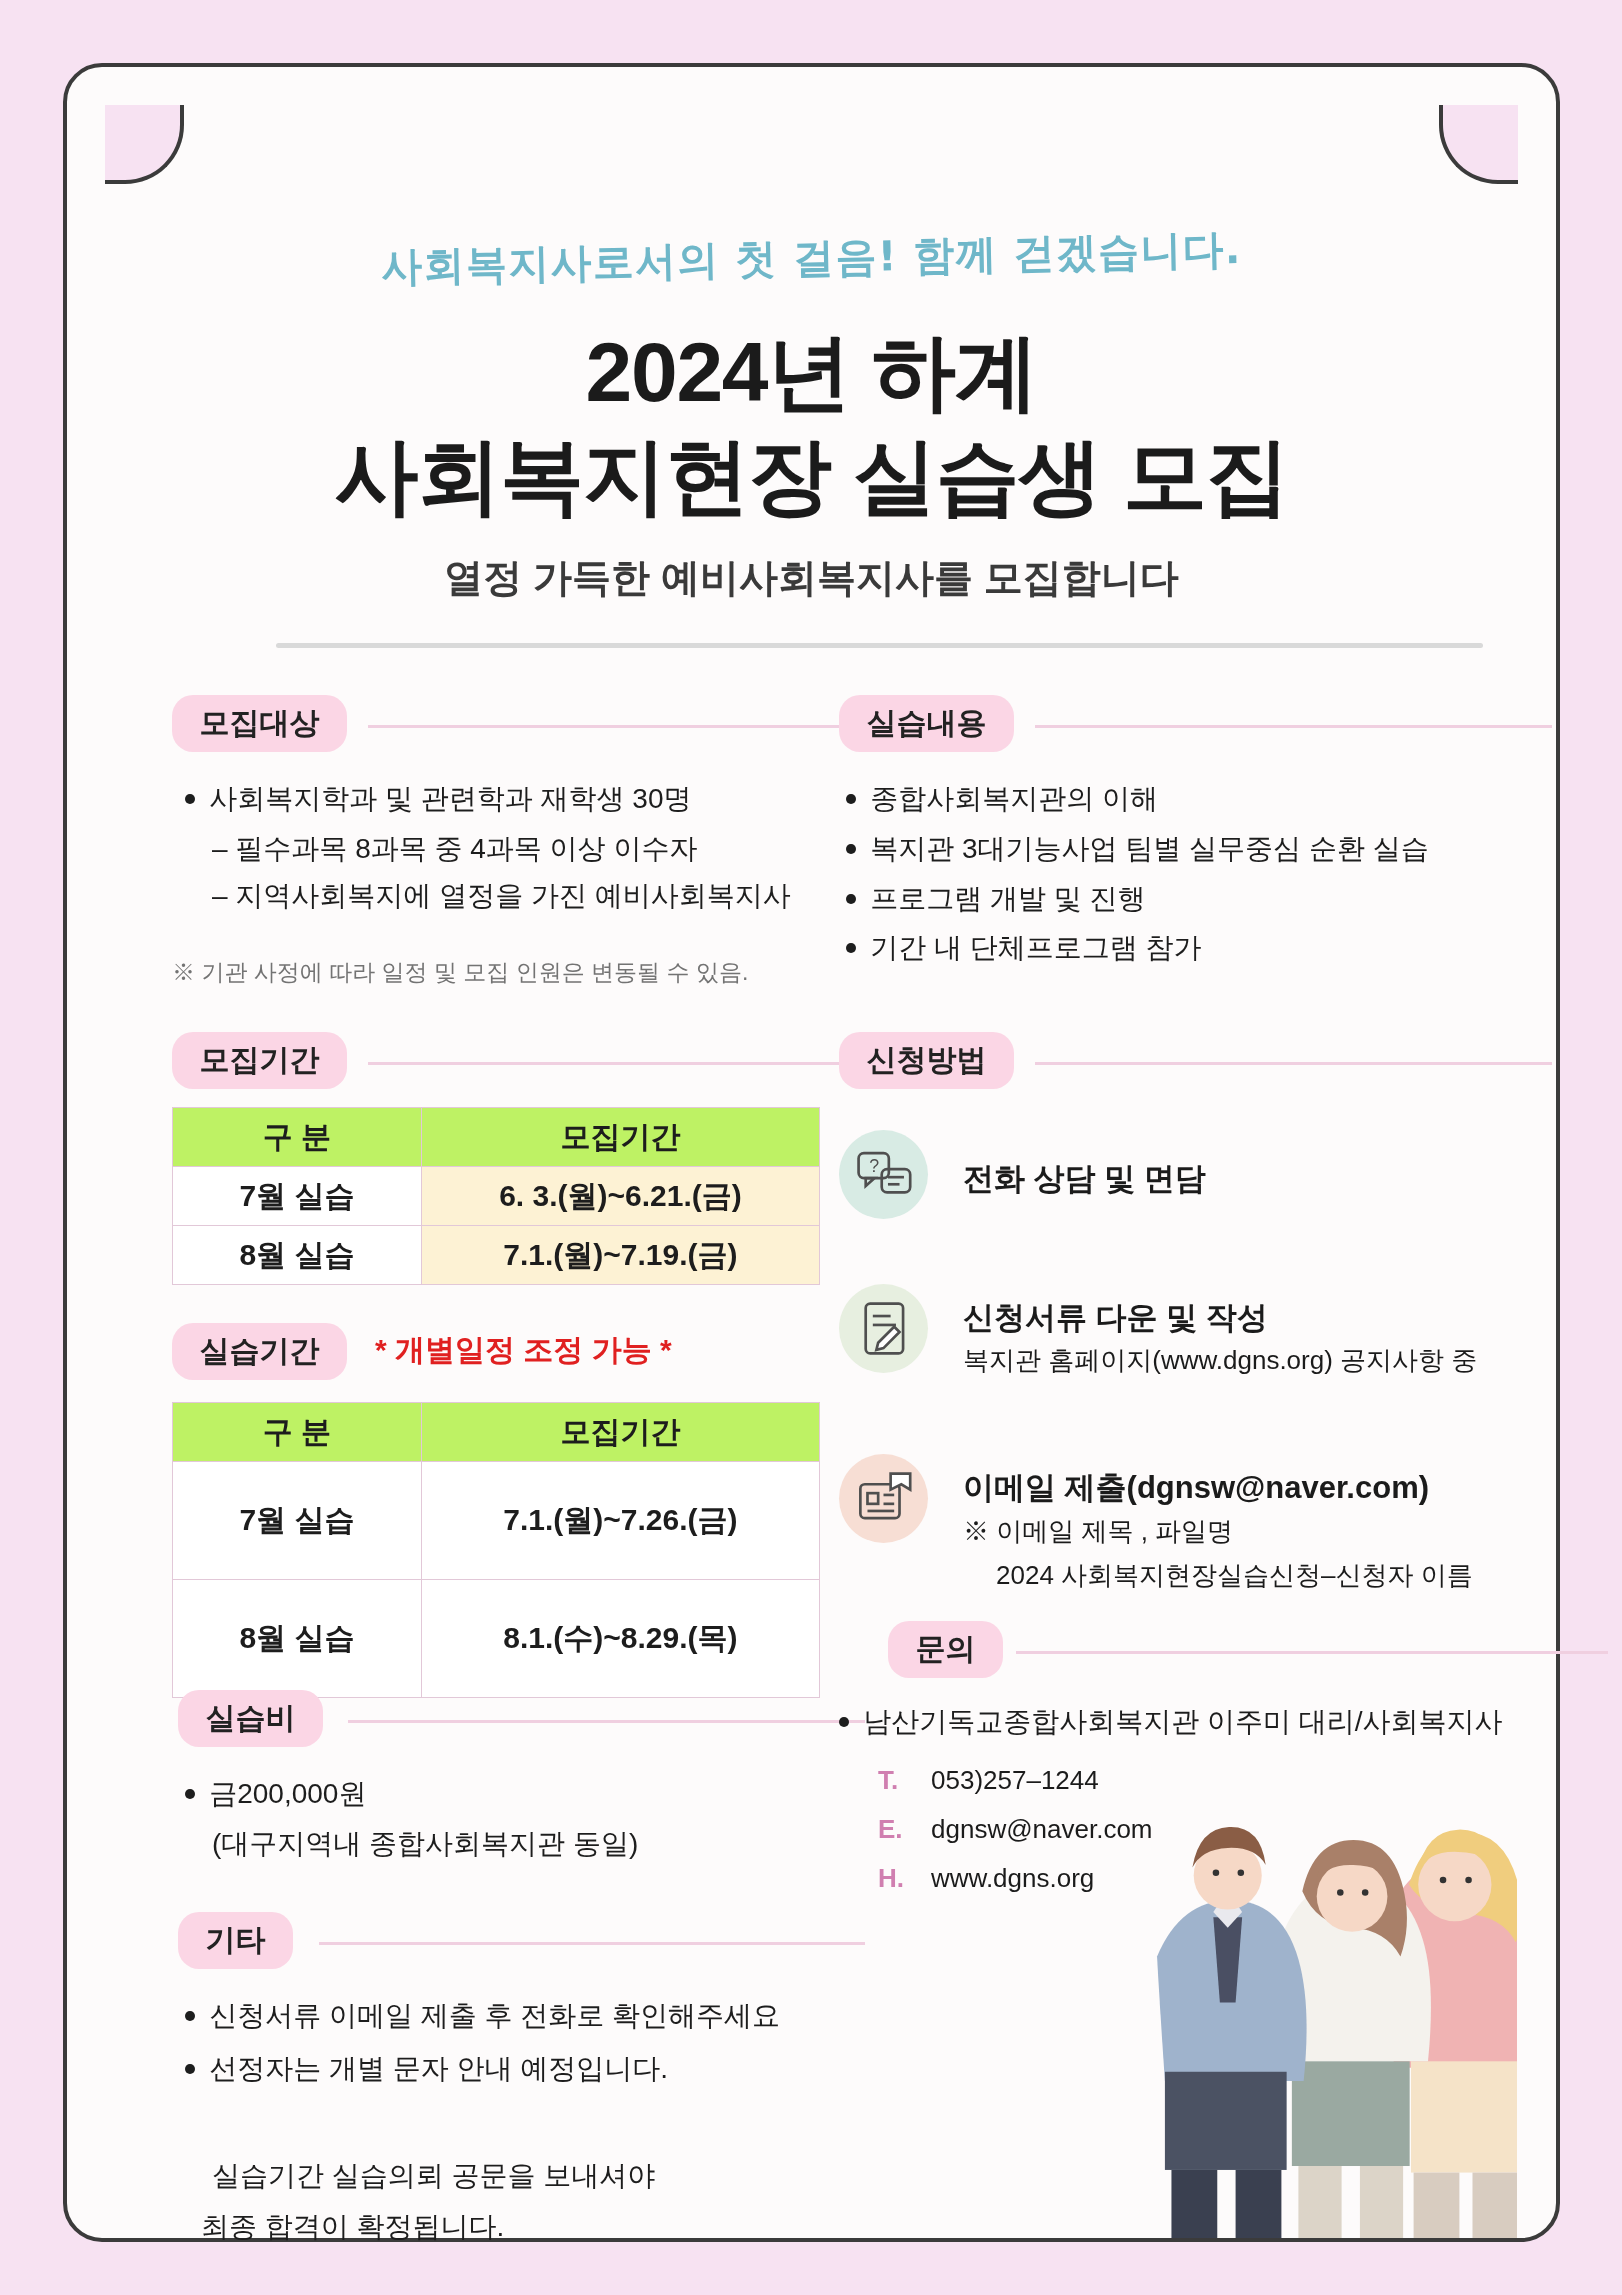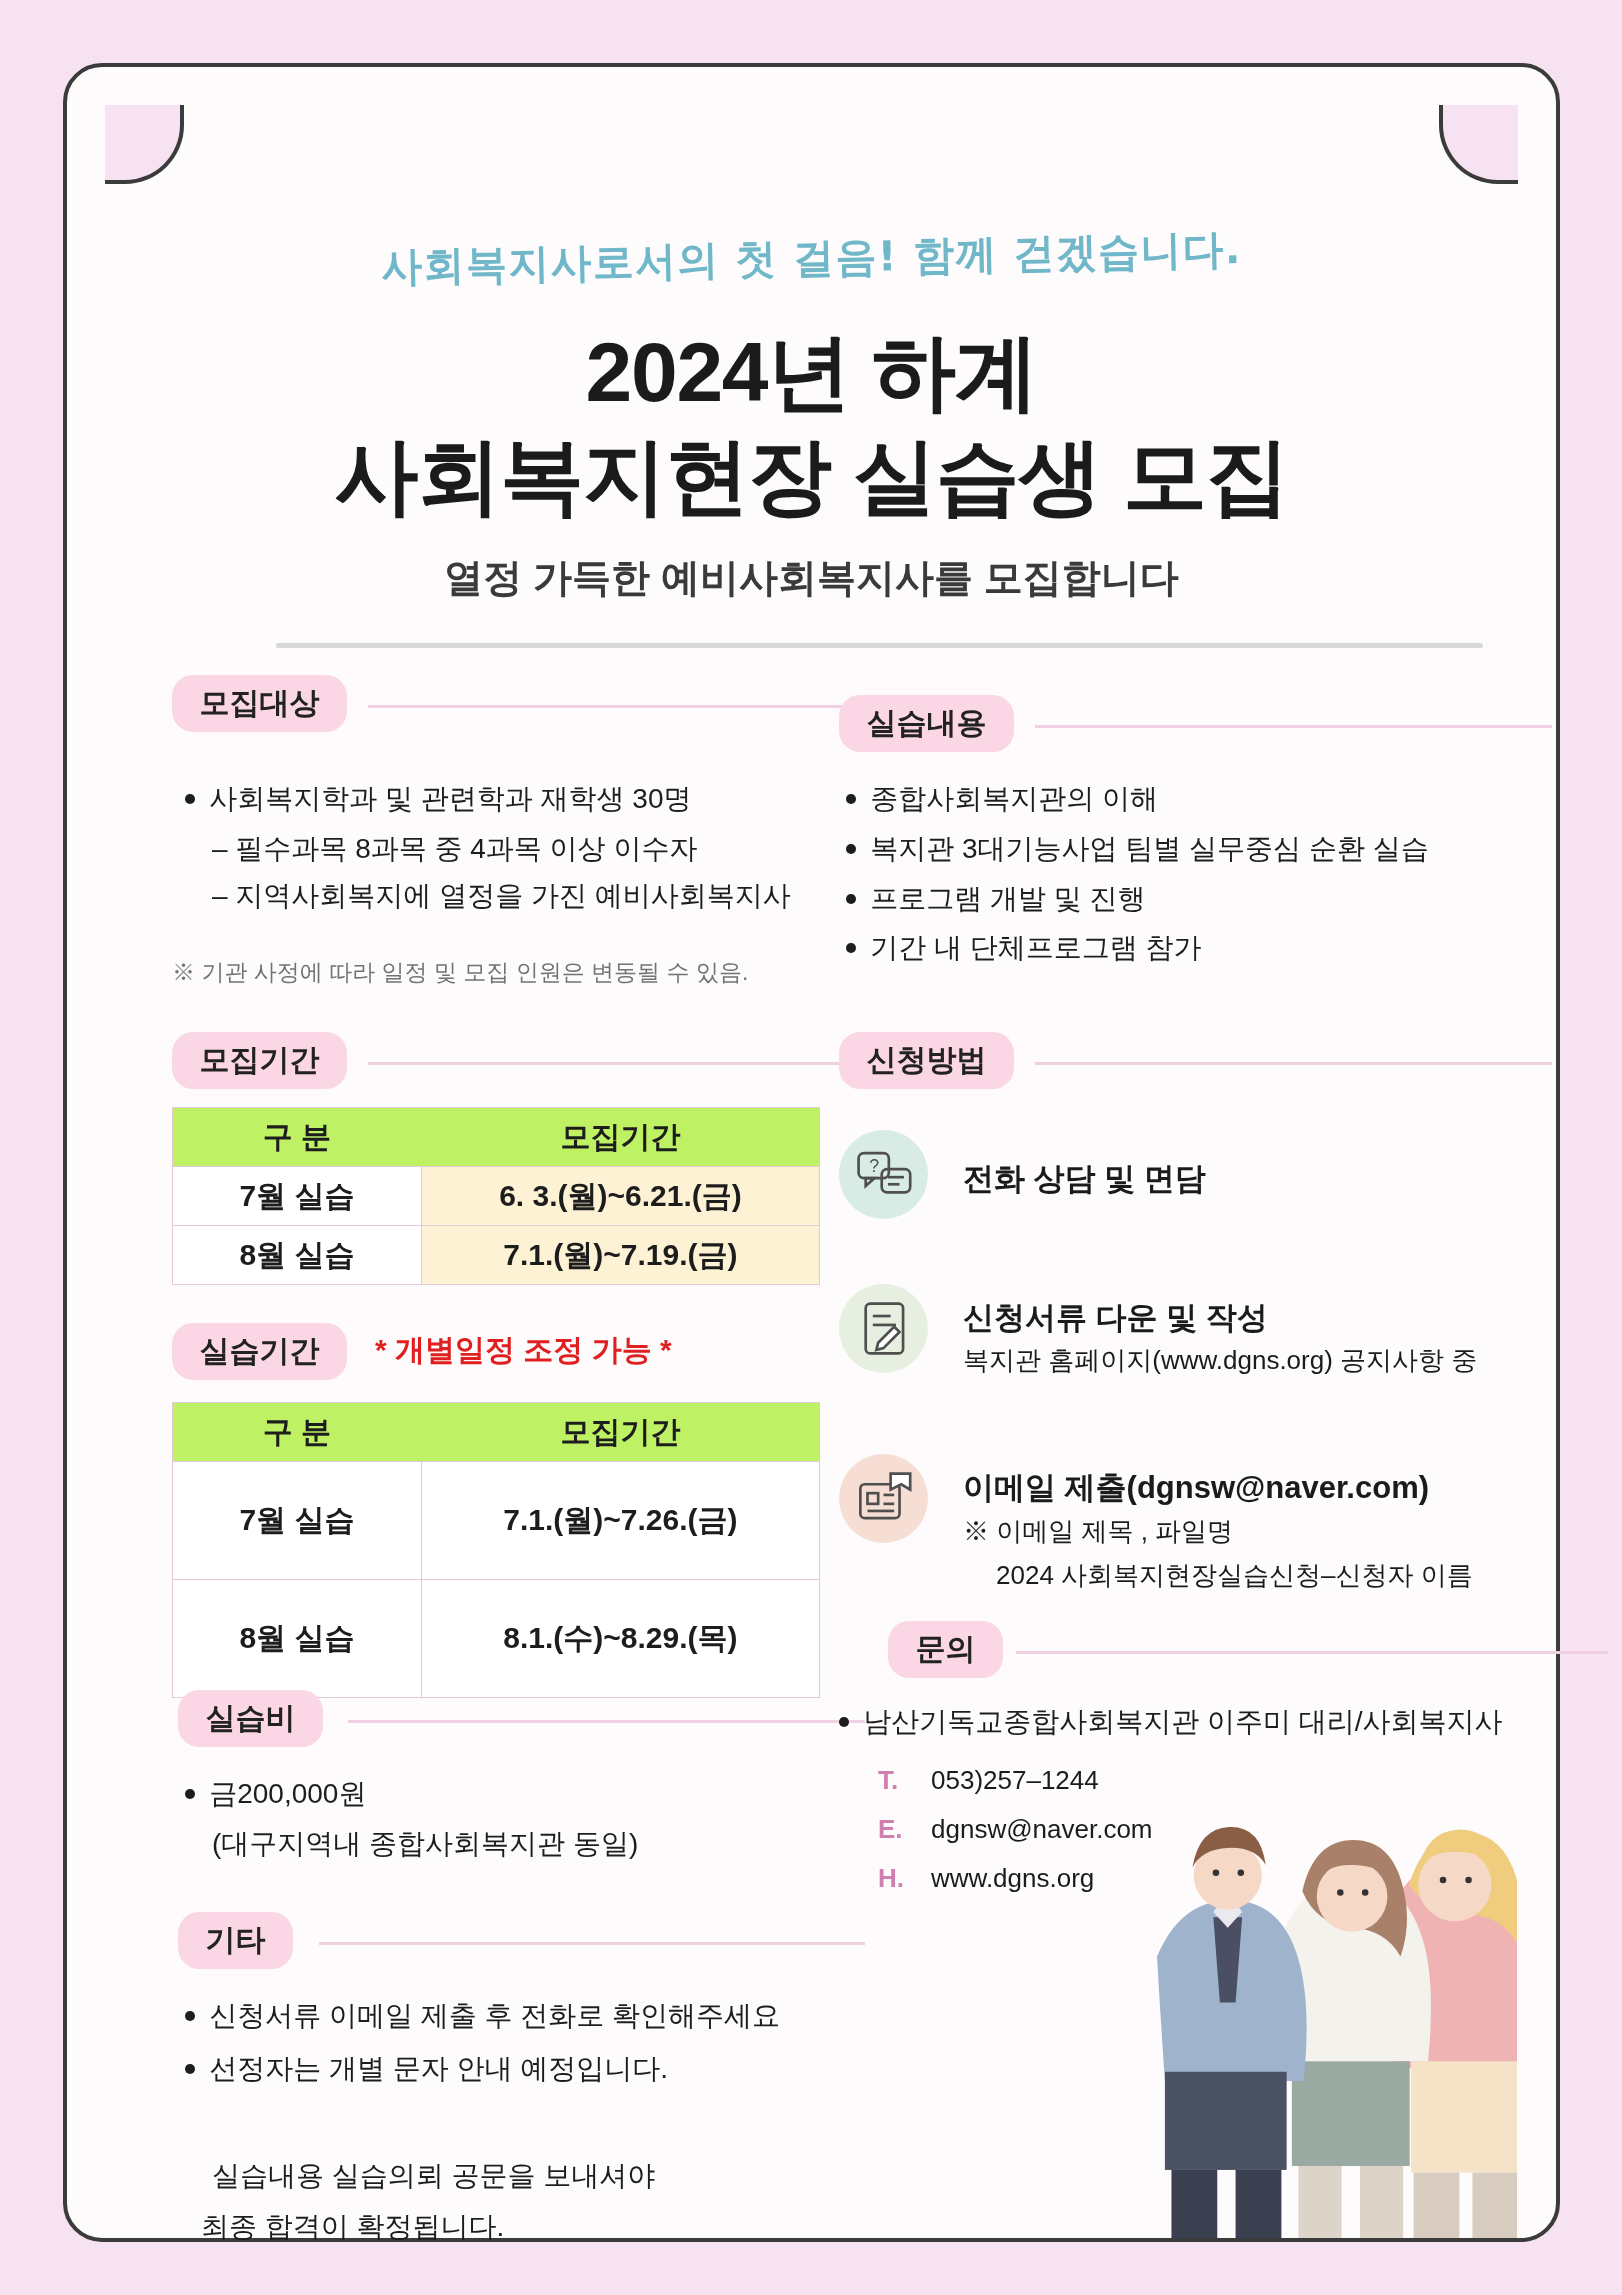--- a/index.html
+++ b/index.html
@@ -233,21 +233,21 @@
 
 <div class="card">
   <div class="inner">
 
     <div class="hand-line">사회복지사로서의 첫 걸음! 함께 걷겠습니다.</div>
     <div class="title1">2024년 하계</div>
     <div class="title2">사회복지현장 실습생 모집</div>
     <div class="subtitle">열정 가득한 예비사회복지사를 모집합니다</div>
     <div class="rule"></div>
 
-    <div class="chip-wrap" style="left:105px; top:608px;">
+    <div class="chip-wrap" style="left:105px; top:628px;">
       <span class="chip">모집대상</span>
       <div class="chip-rule" style="left:196px; width:484px;"></div>
     </div>
     <div class="bullet-row" style="left:118px; top:713px;">
       <span class="dot"></span>
       <span>사회복지학과 및 관련학과 재학생 30명</span>
     </div>
     <div class="txt" style="left:145px; top:760px;">– 필수과목 8과목 중 4과목 이상 이수자</div>
     <div class="txt" style="left:145px; top:807px;">– 지역사회복지에 열정을 가진 예비사회복지사</div>
     <div class="note" style="left:105px; top:890px;">※ 기관 사정에 따라 일정 및 모집 인원은 변동될 수 있음.</div>
@@ -311,21 +311,21 @@
       <div class="chip-rule" style="left:141px; width:546px;"></div>
     </div>
     <div class="bullet-row" style="left:118px; top:1930px;">
       <span class="dot"></span>
       <span>신청서류 이메일 제출 후 전화로 확인해주세요</span>
     </div>
     <div class="bullet-row" style="left:118px; top:1983px;">
       <span class="dot"></span>
       <span>선정자는 개별 문자 안내 예정입니다.</span>
     </div>
-    <div class="txt" style="left:145px; top:2087px;">실습내용 실습의뢰 공문을 보내셔야</div>
+    <div class="txt" style="left:145px; top:2087px;">실습기간 실습의뢰 공문을 보내셔야</div>
     <div class="txt" style="left:134px; top:2138px;">최종 합격이  확정됩니다.</div>
 
     <div class="chip-wrap" style="left:772px; top:628px;">
       <span class="chip">실습내용</span>
       <div class="chip-rule" style="left:196px; width:517px;"></div>
     </div>
     <div class="bullet-row" style="left:779px; top:713px;">
       <span class="dot"></span>
       <span>종합사회복지관의 이해</span>
     </div>

